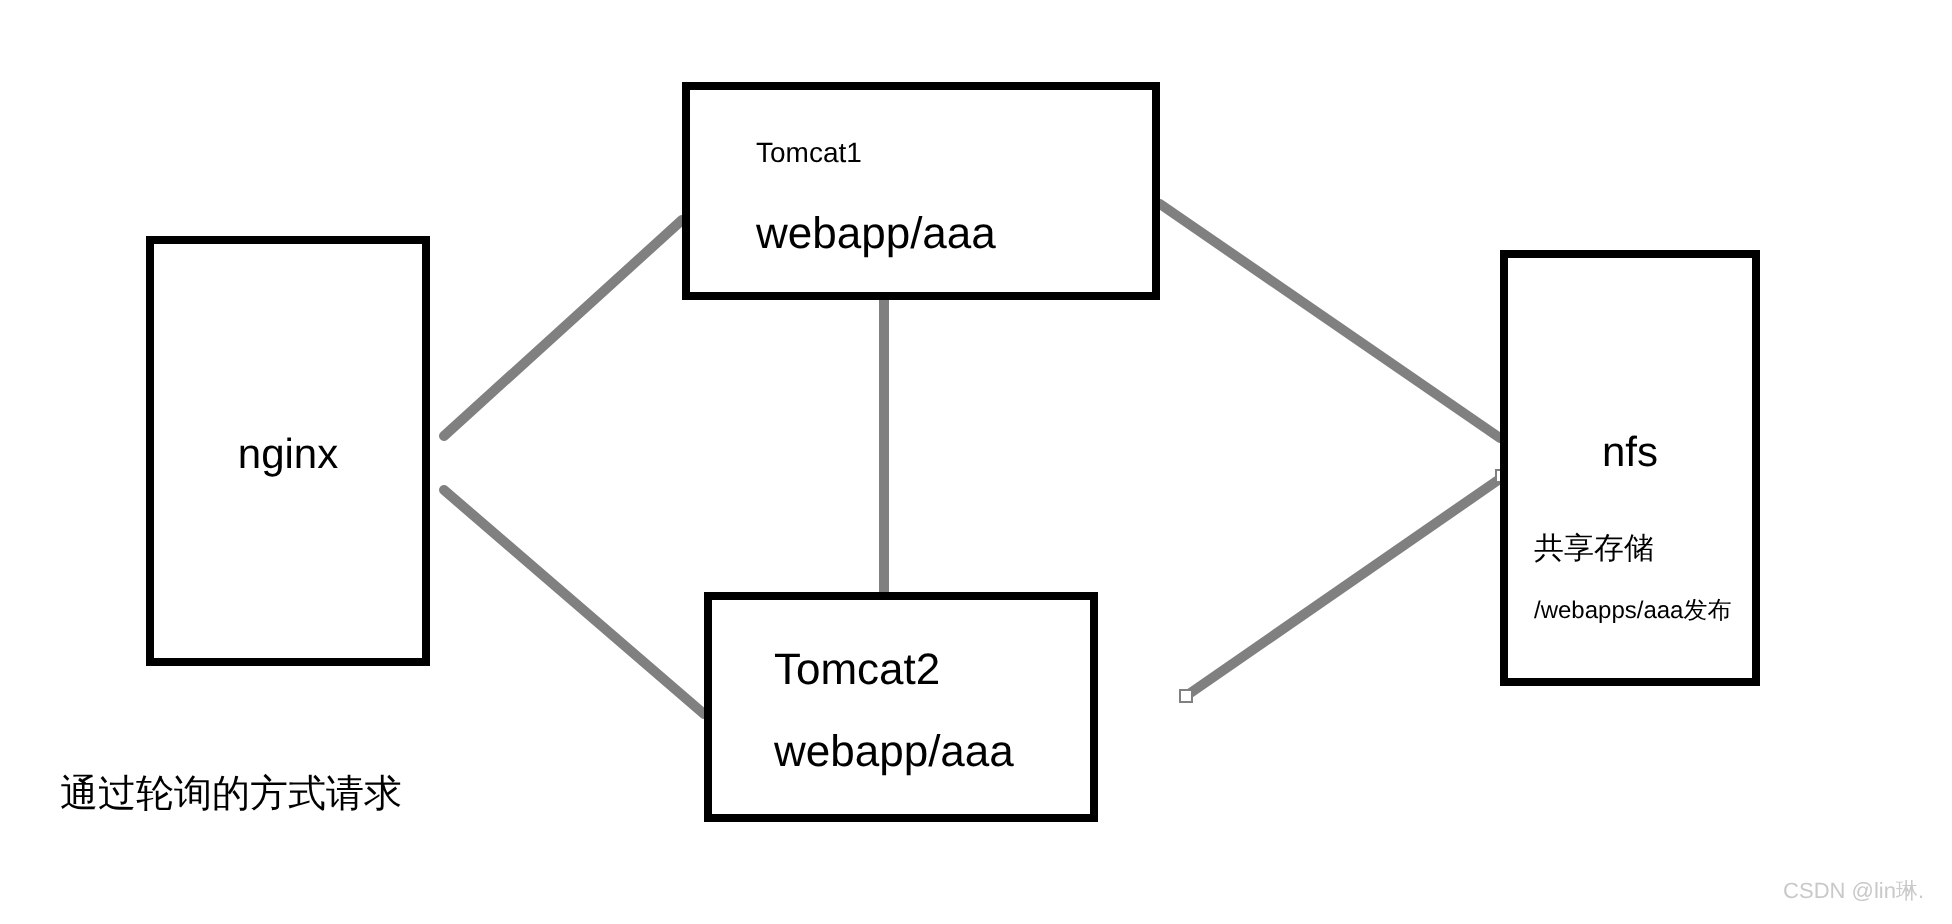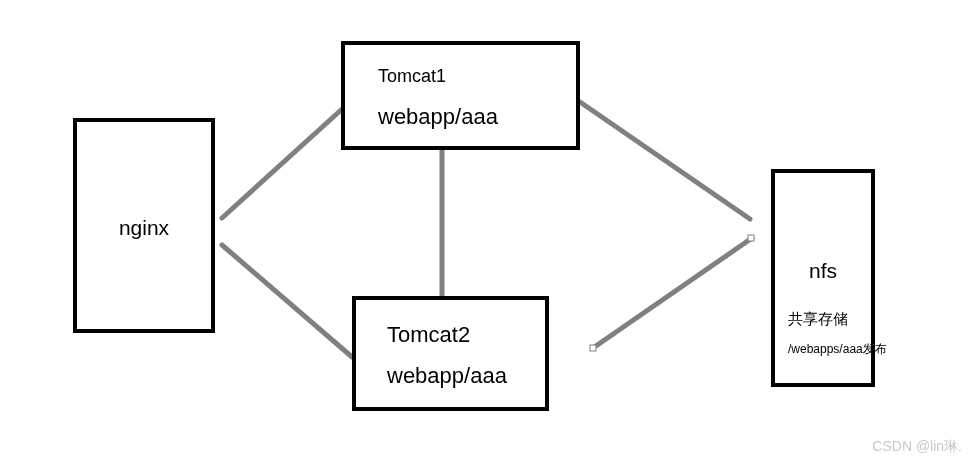--- a/index.html
+++ b/index.html
@@ -59,21 +59,21 @@
   #node-tomcat1 {
     left: 341px;
     top: 41px;
     width: 239px;
     height: 109px;
   }
   #node-tomcat1 .line1 {
     position: absolute;
     left: 33px;
     top: 17px;
-    font-size: 18px;
+    font-size: 14px;
     line-height: 28px;
   }
   #node-tomcat1 .line2 {
     position: absolute;
     left: 33px;
     top: 58px;
     font-size: 22px;
     line-height: 28px;
   }
   
@@ -92,25 +92,24 @@
   }
   #node-tomcat2 .line2 {
     position: absolute;
     left: 31px;
     top: 62px;
     font-size: 22px;
     line-height: 28px;
   }
   
   #node-nfs {
-    left: 771px;
+    left: 750px;
     top: 125px;
-    width: 104px;
+    width: 130px;
     height: 218px;
-    margin-top: 44px;
   }
   #node-nfs .label-main {
     position: absolute;
     left: 0;
     right: 0;
     top: 85px;
     text-align: center;
     font-size: 21px;
     line-height: 26px;
   }
@@ -138,21 +137,21 @@
     font-size: 19px;
     line-height: 26px;
     color: #000000;
     z-index: 2;
   }
   
   #watermark {
     position: absolute;
     right: 14px;
     bottom: 8px;
-    font-size: 14px;
+    font-size: 11px;
     line-height: 16px;
     color: #c9c9c9;
     z-index: 3;
   }
 </style>
 </head>
 <body>
 
 <div id="canvas">
 
@@ -187,16 +186,17 @@
   </div>
 
   <div class="node-box" id="node-nfs">
     <div class="node-inner">
       <div class="label-main">nfs</div>
       <div class="sub1">共享存储</div>
       <div class="sub2">/webapps/aaa发布</div>
     </div>
   </div>
 
+  <div id="caption">通过轮询的方式请求</div>
 
   <div id="watermark">CSDN @lin琳.</div>
 
 </div>
 
 </body></html>

